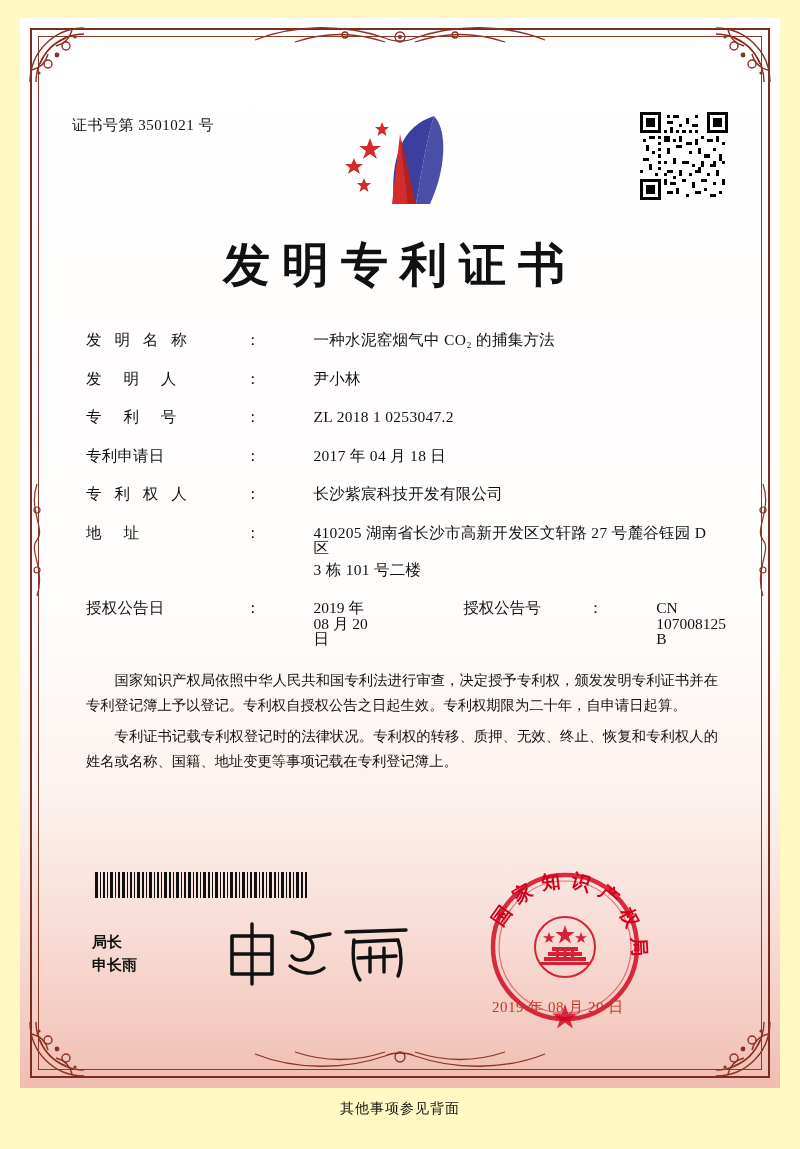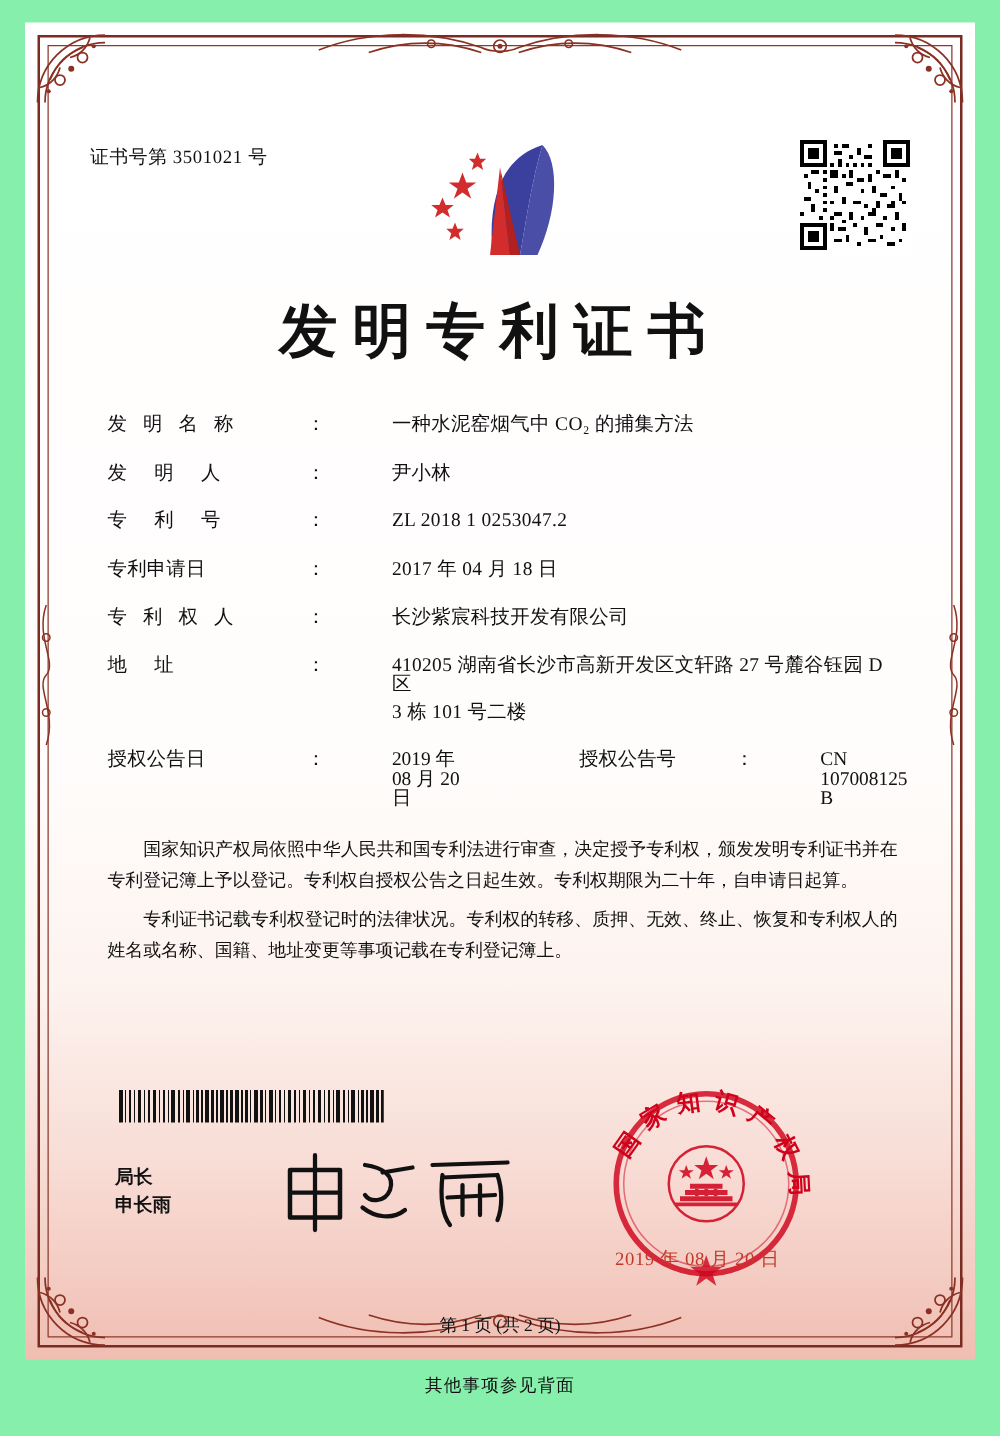--- a/index.html
+++ b/index.html
@@ -15,21 +15,21 @@
     position: relative;
     overflow: hidden;
   }
 
   
   .page {
     position: absolute;
     left: 0; top: 0;
     width: 800px;
     height: 1149px;
-    background: #86efac;
+    background: #fef9c3;
   }
 
   
   .paper {
     position: absolute;
     left: 20px;
     top: 18px;
     width: 760px;
     height: 1070px;
     background:
@@ -690,16 +690,15 @@
       <text font-family="'DejaVu Serif','Liberation Serif',serif" font-size="19" font-weight="bold" fill="#d0021b" letter-spacing="9">
         <textPath href="#sealArcText" startOffset="13%">国家知识产权局</textPath>
       </text>
 
       <polygon points="95,152 98.2,161.4 108,161.4 100,167.2 103,176.6 95,170.8 87,176.6 90,167.2 82,161.4 91.8,161.4" fill="#d0021b" opacity="0.8"></polygon>
     </svg>
   </div>
 
   <div class="seal-date">2019 年 08 月 20 日</div>
 
-  <div class="page-num">第 1 页 (共 2 页)</div>
   <div class="footer-note">其他事项参见背面</div>
 
 </div>
 
 </body></html>

